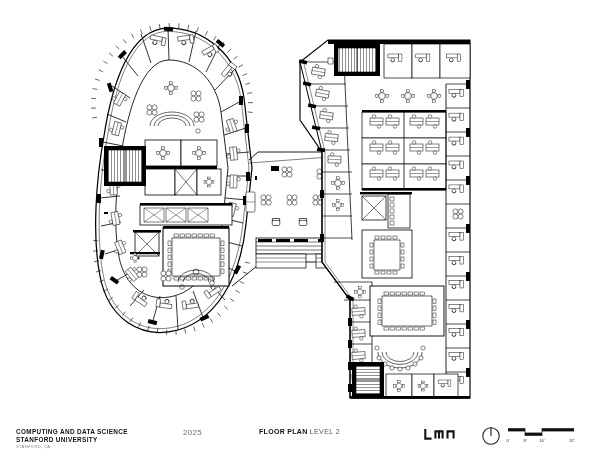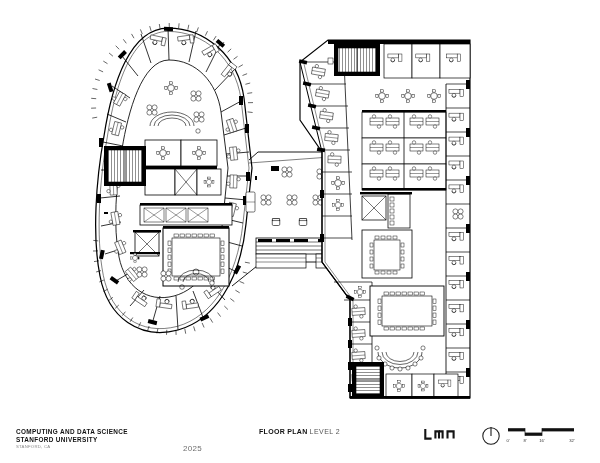--- a/index.html
+++ b/index.html
@@ -15,21 +15,21 @@
   
   #titleblock{position:absolute;left:0;top:412px;width:600px;height:51px;}
 
   .tb-project{position:absolute;left:16px;top:16px;line-height:1.18;}
   .tb-l1,.tb-l2{font-size:6.4px;font-weight:bold;letter-spacing:.34px;
                 color:#111;display:block;white-space:nowrap;}
   .tb-l3{font-size:4.3px;font-weight:normal;letter-spacing:.22px;
          color:#8a8a8a;display:block;margin-top:1.4px;white-space:nowrap;}
 
   .tb-year{position:absolute;left:183px;top:16px;font-size:8px;
-           letter-spacing:.3px;color:#6f6f6f;white-space:nowrap;margin-top:16px;}
+           letter-spacing:.3px;color:#6f6f6f;white-space:nowrap;}
 
   .tb-sheet{position:absolute;left:259px;top:16px;font-size:7px;
             white-space:nowrap;letter-spacing:.15px;}
   .tb-sheet .bold{font-weight:bold;color:#111;letter-spacing:.3px;}
   .tb-sheet .light{font-weight:normal;color:#555;letter-spacing:.45px;}
 
   #logo{position:absolute;left:424px;top:14px;}
   #northarrow{position:absolute;left:481px;top:12px;}
   #scalebar{position:absolute;left:506px;top:13px;}
   .scale-num{font-size:4.2px;fill:#333;}

